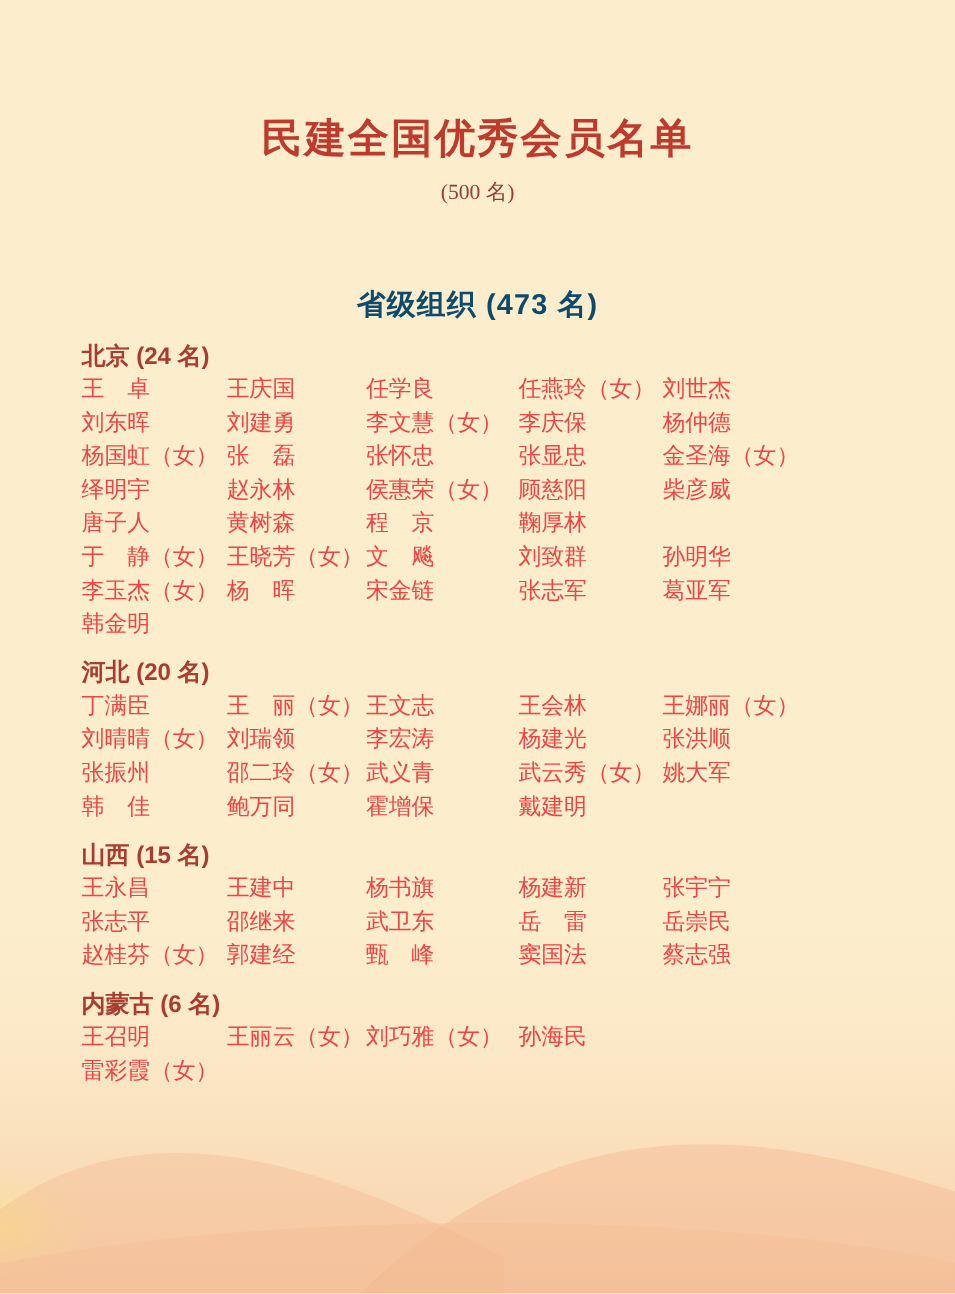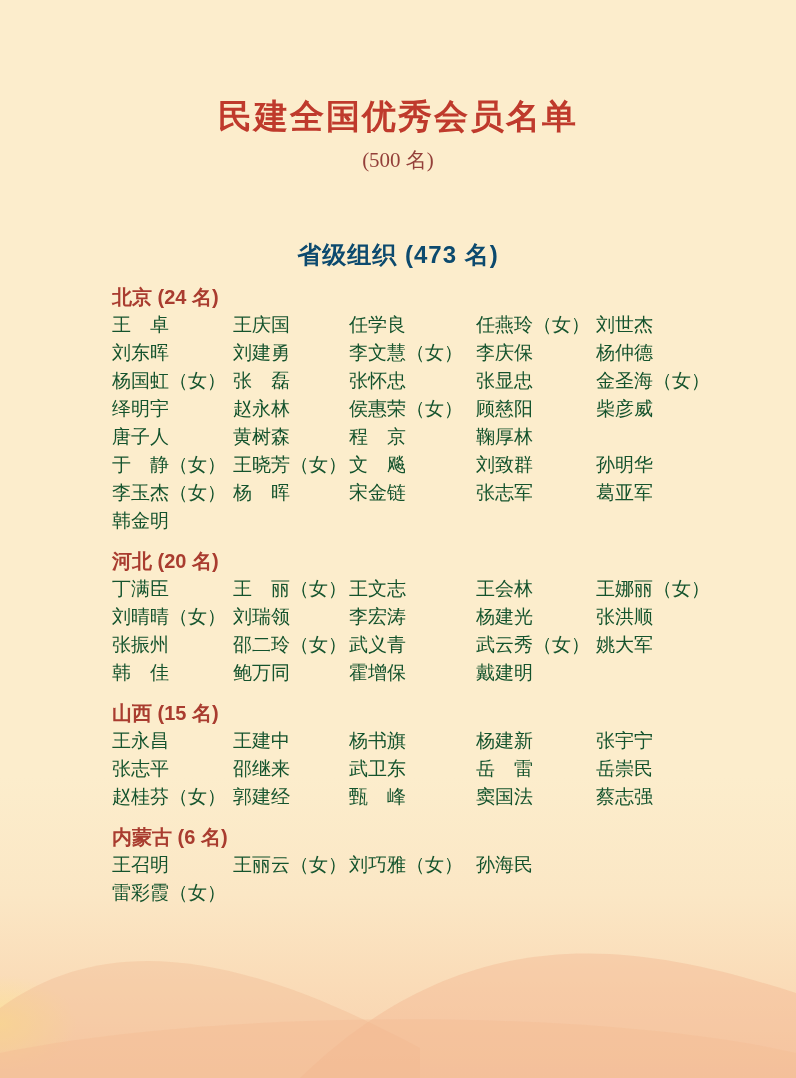--- a/index.html
+++ b/index.html
@@ -35,52 +35,52 @@
     font-family: "Liberation Sans", "DejaVu Sans", sans-serif;
     font-weight: bold;
     font-size: 34px;
     line-height: 38px;
     letter-spacing: 2px;
     color: #bf3a2c;
   }
   .doc-subtitle {
     margin-top: 10px;
     text-align: center;
-    font-size: 21px;
+    font-size: 18px;
     line-height: 30px;
     color: #94403a;
   }
   .section-heading {
     margin: 64px 0 0 0;
     text-align: center;
     font-family: "Liberation Sans", "DejaVu Sans", sans-serif;
     font-weight: bold;
     font-size: 24px;
     line-height: 32px;
     letter-spacing: 1px;
     color: #0c4a6e;
   }
   .groups {
-    padding-left: 112px;
+    padding-left: 68px;
     padding-right: 90px;
   }
   .group-header {
     margin: 12px 0 0 0;
     font-family: "Liberation Sans", "DejaVu Sans", sans-serif;
     font-weight: bold;
     font-size: 20px;
     line-height: 28px;
     color: #a93c2f;
   }
   .row {
     display: grid;
     grid-template-columns: 121px 116px 127px 120px auto;
     font-size: 19px;
     line-height: 28px;
-    color: #14532d;
+    color: #ef4444;
   }
   .cell {
     white-space: nowrap;
     overflow: visible;
   }
 </style>
 </head>
 <body>
 
 <svg class="bg-hills" viewBox="0 0 796 220" preserveAspectRatio="none" aria-hidden="true">

